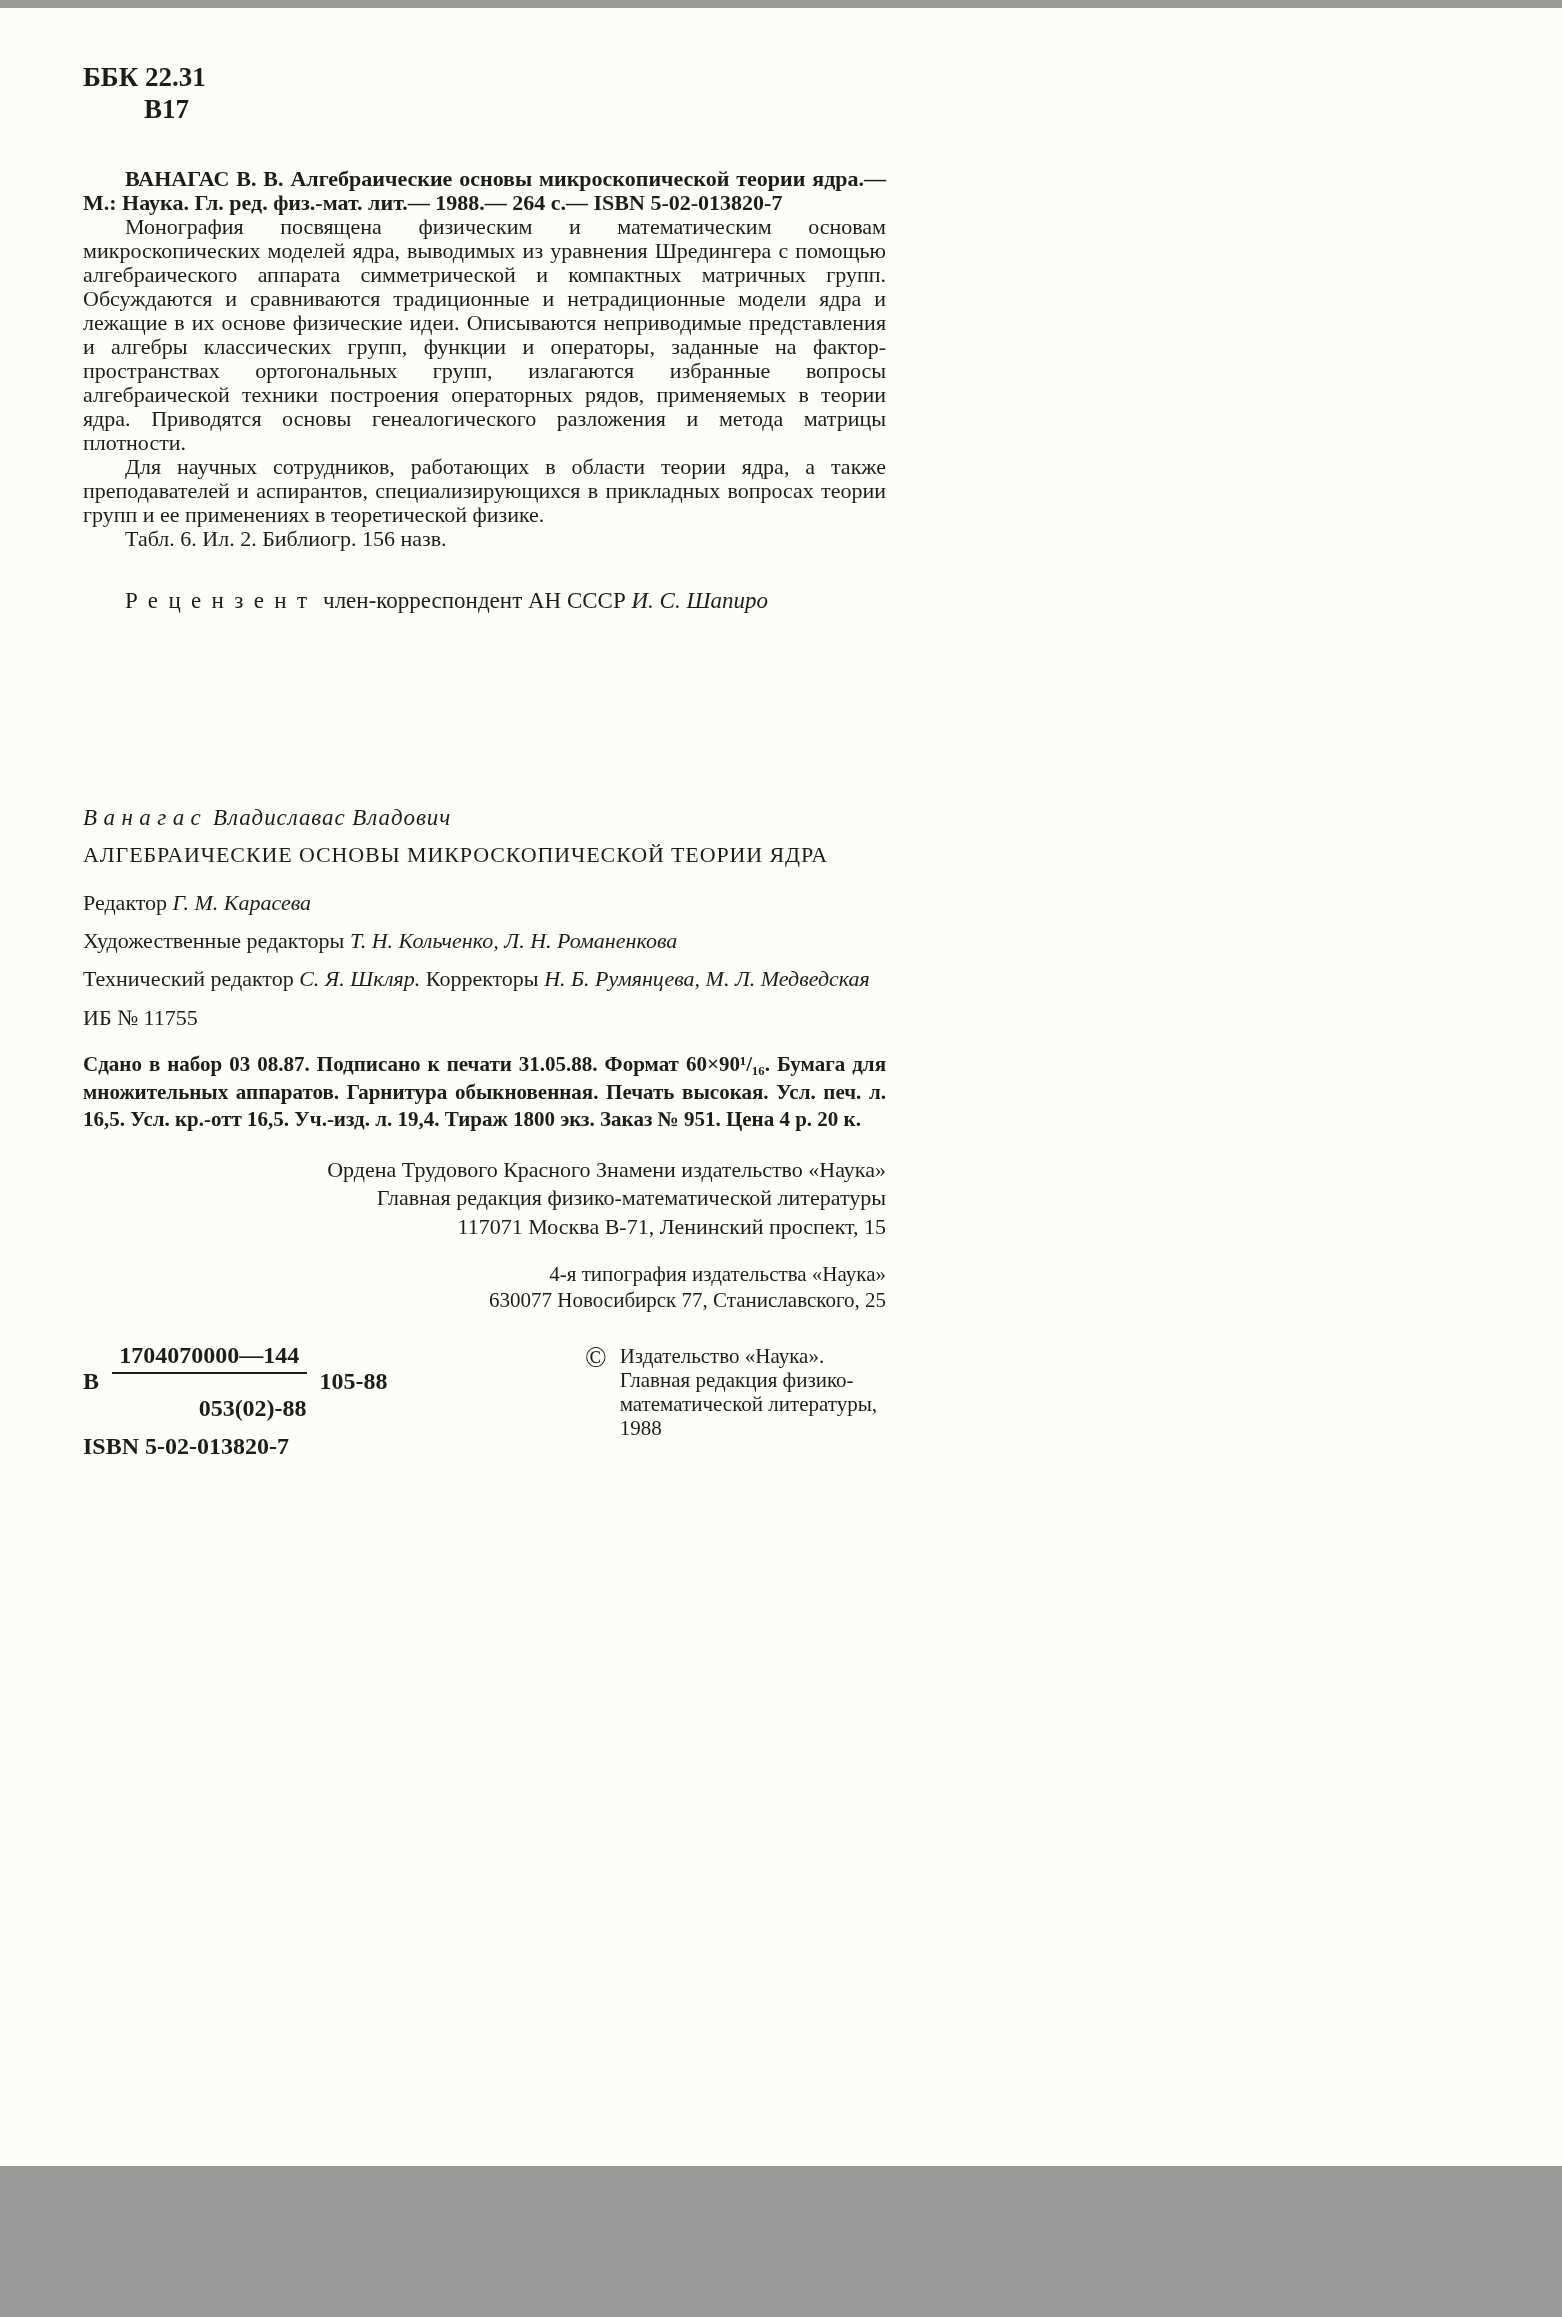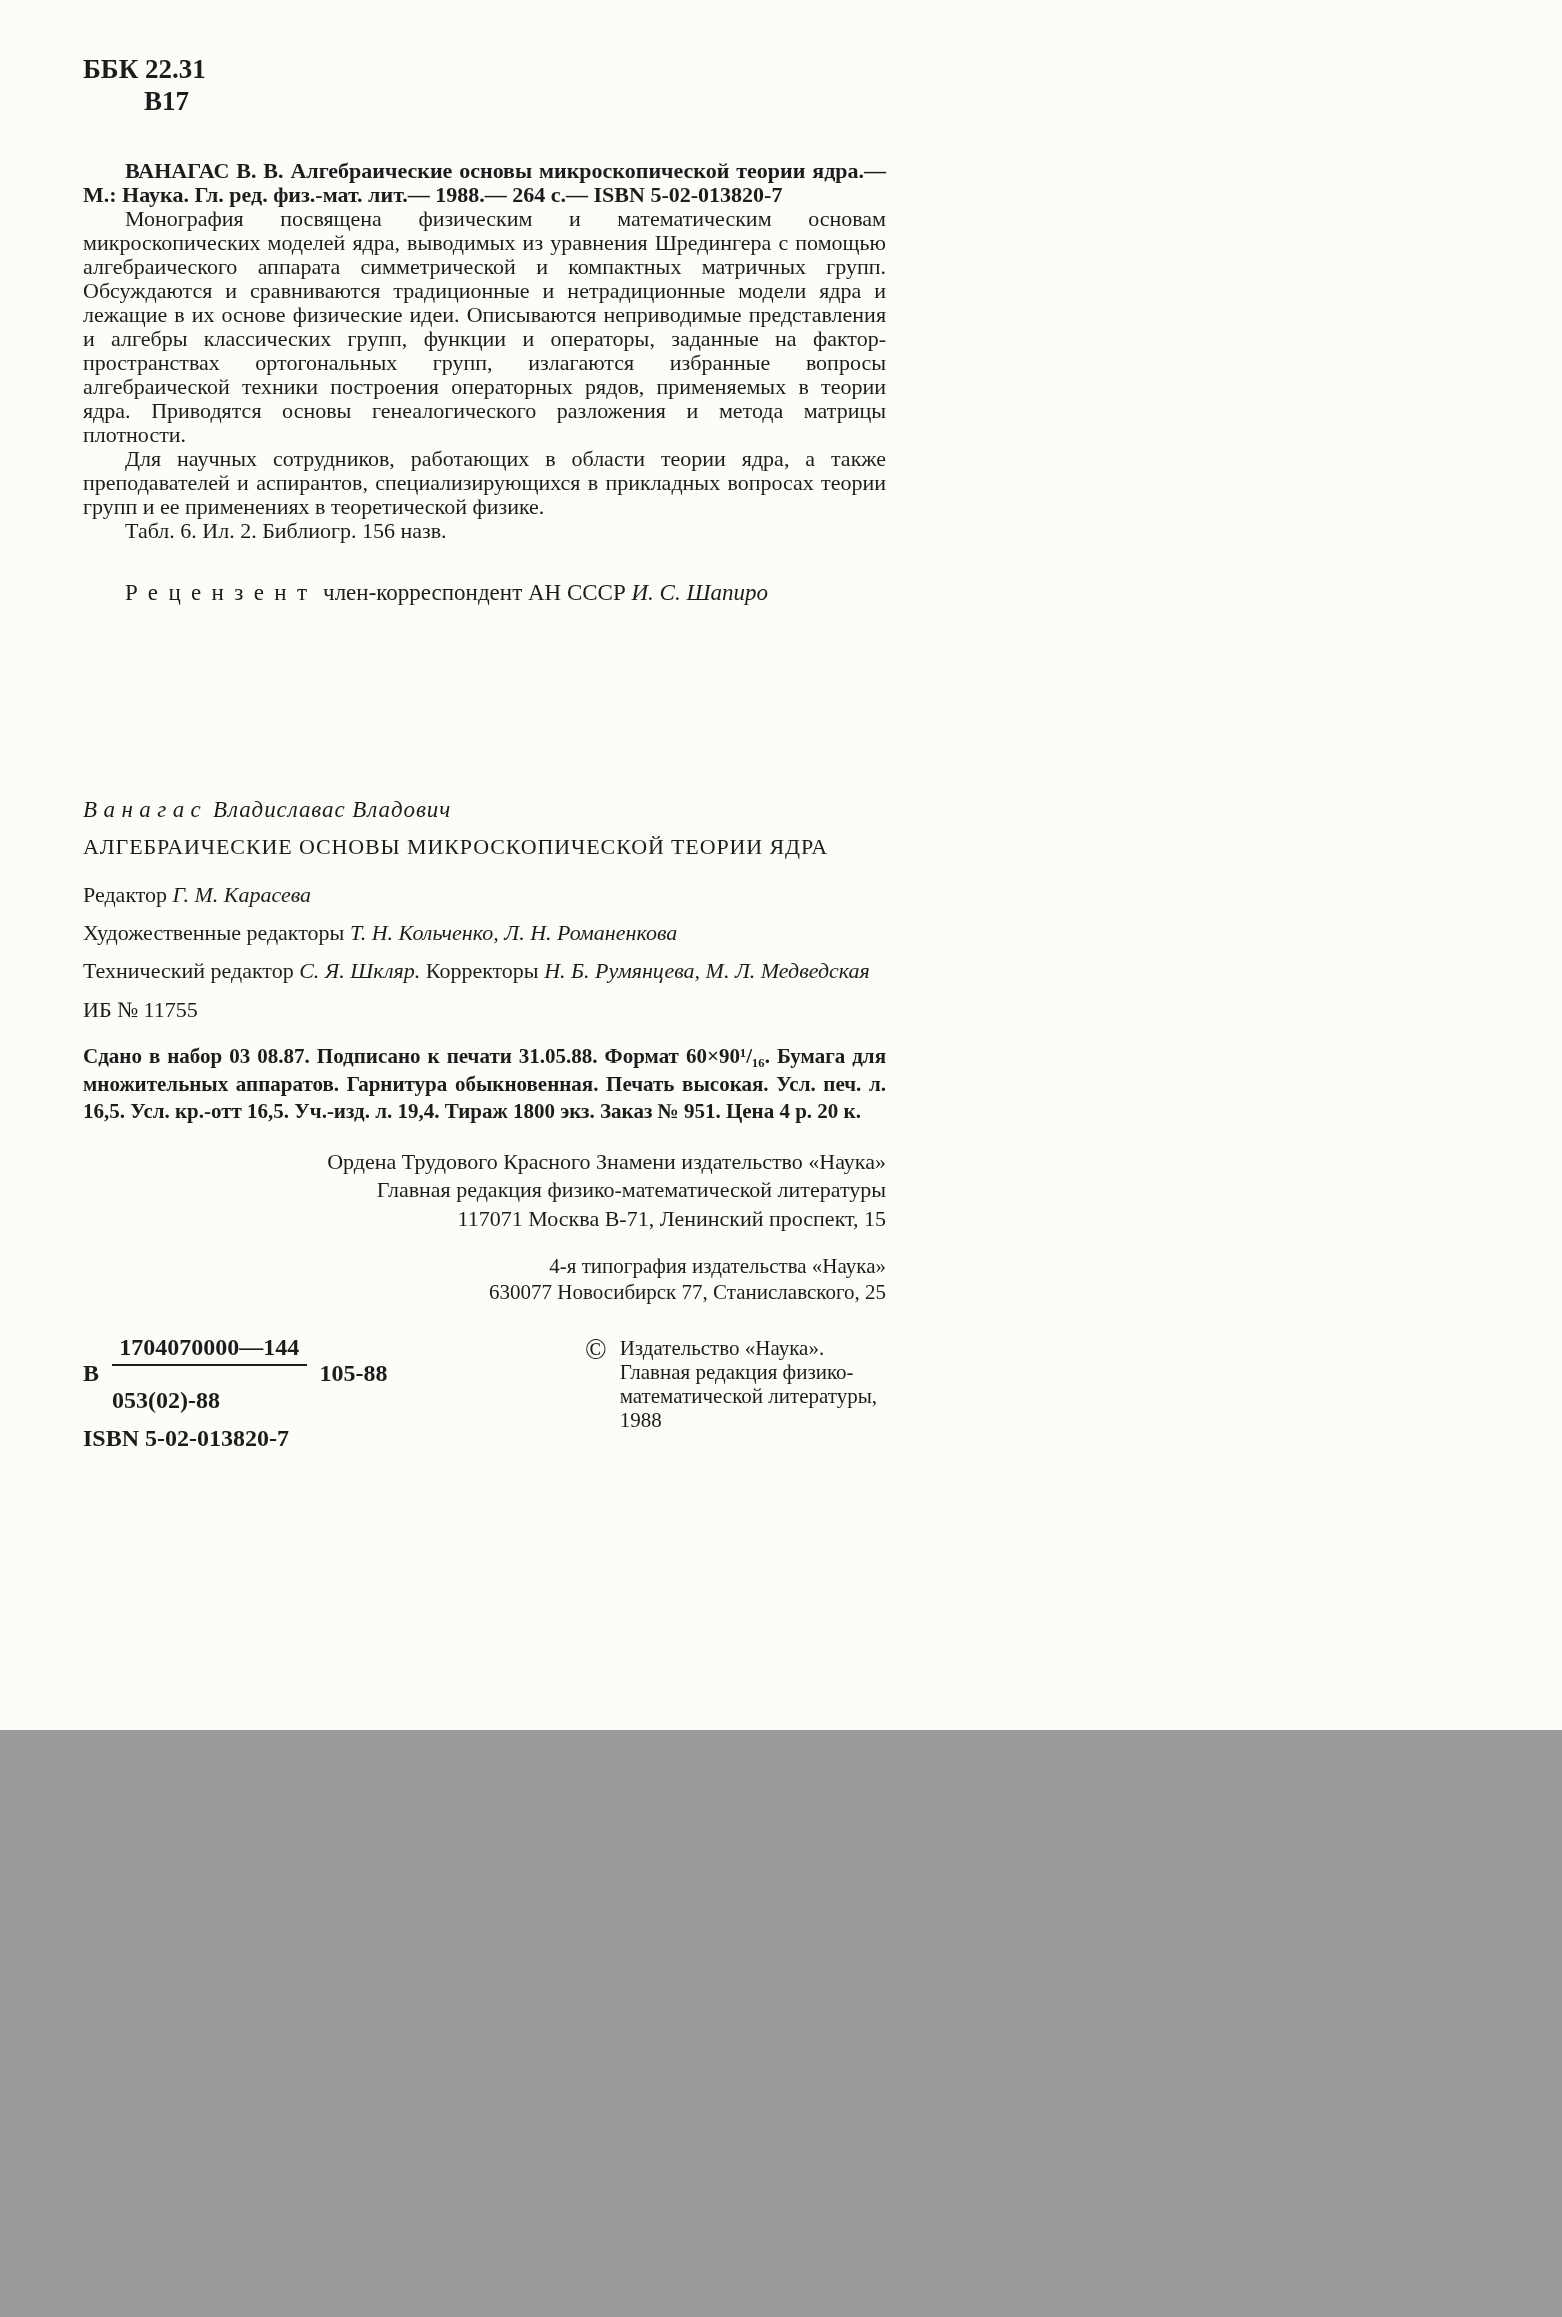--- a/index.html
+++ b/index.html
@@ -1,20 +1,20 @@
 <!DOCTYPE html>
 <html style="font-size:14.7px"><head>
 <meta charset="utf-8">
 <style>
   html, body { margin: 0; padding: 0; background: #9a9a9a; }
   .page {
     position: relative;
     width: 1563px;
-    height: 1730px;
-    margin: 0 auto;
+    height: 2158px;
+    margin: 8px auto;
     background: #fcfcf8;
     font-family: "Liberation Serif", "DejaVu Serif", serif;
     color: #1c1c1c;
     box-sizing: border-box;
     overflow: hidden;
   }
   .content {
     position: absolute;
     left: 83px;
     top: 53px;
@@ -45,21 +45,21 @@
   .print-specs { margin-top: 20px; font-size: 21px; line-height: 27.5px; font-weight: bold; text-align: justify; }
   .print-specs p { margin: 0; }
   
   .publisher { margin-top: 22px; font-size: 22px; line-height: 28.5px; }
   .printer { margin-top: 20px; font-size: 21px; line-height: 26px; }
   .publisher div, .printer div { white-space: nowrap; text-align: right; }
   
   .footer-row { position: relative; margin-top: 29px; min-height: 110px; }
   .catalog-row { display: flex; align-items: center; font-size: 24px; font-weight: bold; }
   .catalog-prefix { margin-right: 13px; }
-  .frac { display: inline-block; text-align: left; }
+  .frac { display: inline-block; text-align: right; }
   .frac .num { display: block; border-bottom: 2.8px solid #1c1c1c; padding: 0 7.3px 2.8px 7.3px; }
   .frac .den { display: block; padding-top: 21px; }
   .catalog-suffix { margin-left: 13px; }
   .isbn { margin-top: 11px; font-size: 24px; font-weight: bold; }
   .copyright { position: absolute; left: 502px; top: 1.8px; display: flex; align-items: flex-start; }
   .copyright-symbol { font-size: 28.5px; line-height: 28.5px; margin-right: 13px; }
   .copyright-lines { font-size: 21px; line-height: 24px; }
 </style>
 </head>
 <body>

